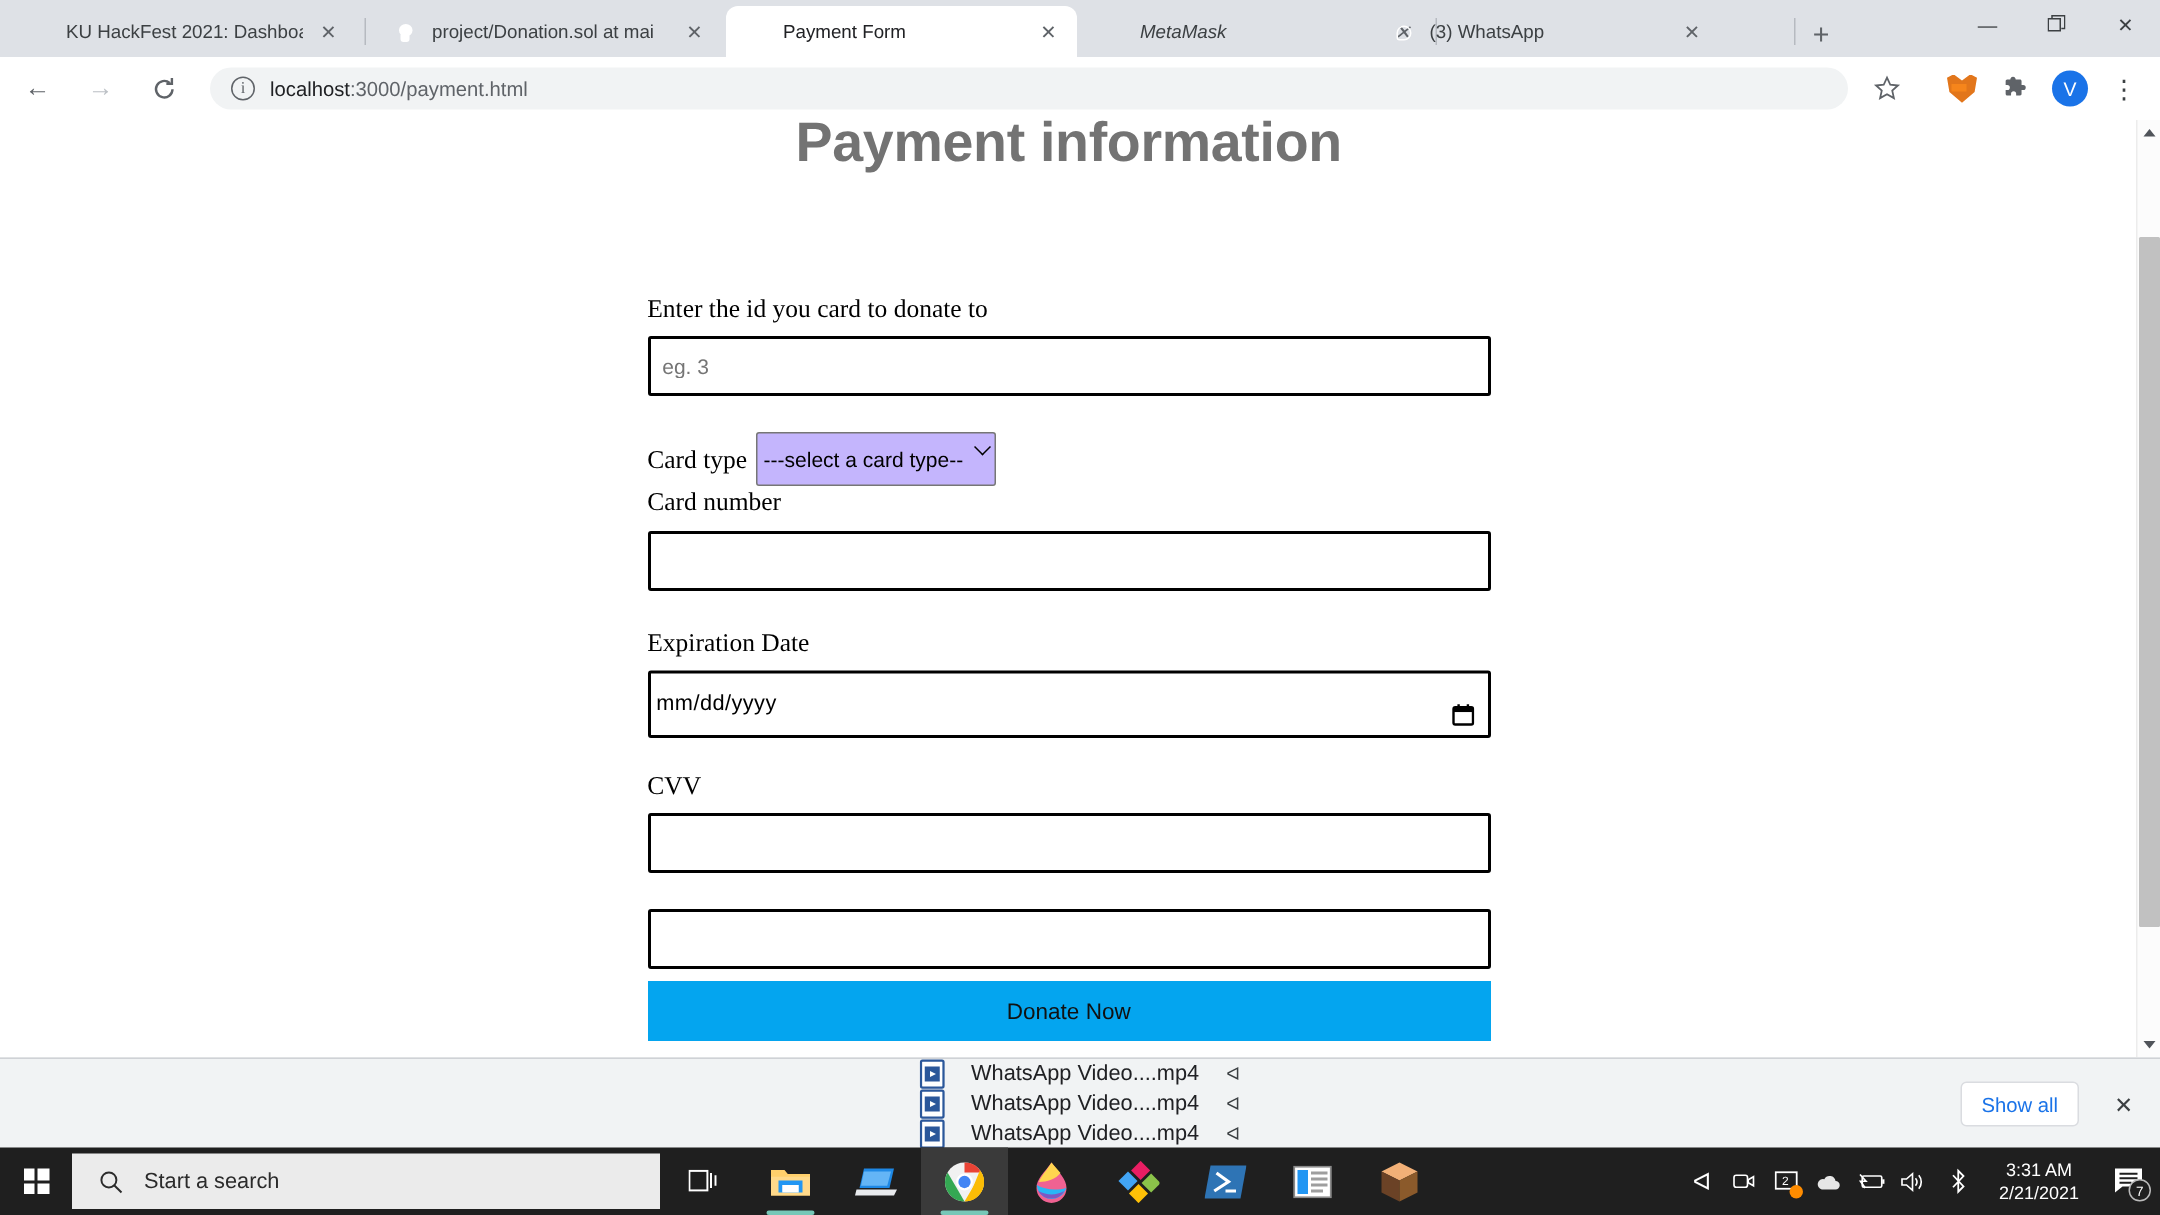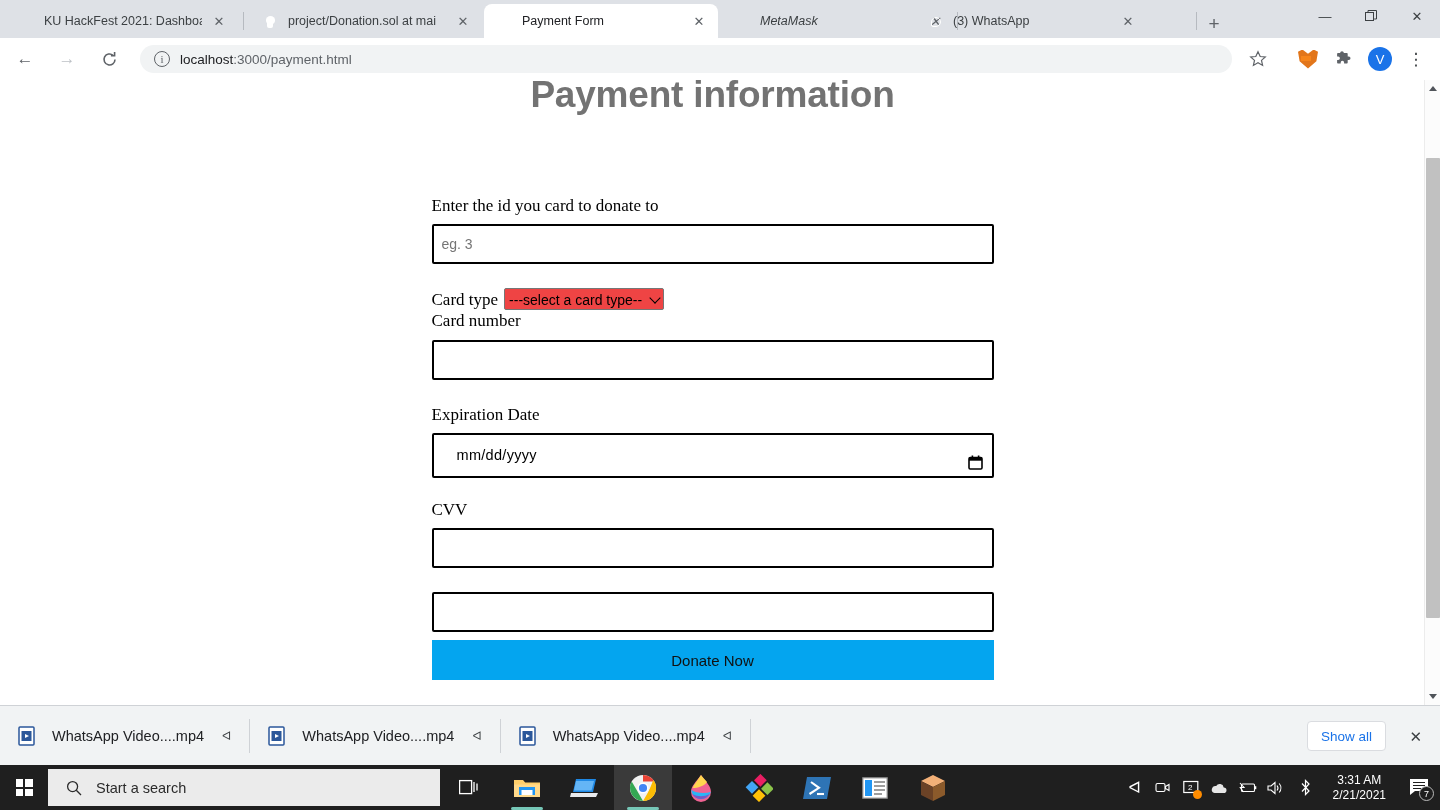--- a/index.html
+++ b/index.html
@@ -90,52 +90,52 @@
   .txtinput {
     display:block; width:562px; height:40px; margin-top:8px; margin-bottom:24px;
     border:2px solid #000; background:#fff; outline:none;
     font-family:"Liberation Sans", sans-serif; font-size:14px; color:#000;
     padding:0 8px; border-radius:2px;
   }
   .txtinput::placeholder { color:#757575; }
   .row-cardtype { display:flex; align-items:center; gap:6px; }
   .sel {
     font-family:"Liberation Sans", sans-serif; font-size:14px; color:#000;
-    background:#ef4444; border:1px solid #767676; border-radius:2px;
-    padding:1px 20px 1px 4px; height:22px; line-height:20px;
+    background:#c4b5fd; border:1px solid #767676; border-radius:2px;
+    padding:1px 20px 1px 4px; height:36px; line-height:20px;
     -webkit-appearance:none; appearance:none; position:relative;
   }
   .sel-wrap { position:relative; display:inline-block; }
   .sel-chev { position:absolute; right:5px; top:6px; width:8px; height:8px;
      border-right:1.6px solid #000; border-bottom:1.6px solid #000; transform:rotate(45deg); pointer-events:none; }
   .date-wrap { position:relative; }
   .date-input {
     display:block; width:562px; height:45px; margin-top:8px; margin-bottom:21px;
     border:2px solid #000; background:#fff;
     font-family:"Liberation Sans", sans-serif; font-size:14.5px; color:#000;
-    padding:0 34px 0 23px; border-radius:2px; line-height:41px; letter-spacing:.3px;
+    padding:0 34px 0 4px; border-radius:2px; line-height:41px; letter-spacing:.3px;
   }
   .cal-icon { position:absolute; right:11px; top:22px; width:15px; height:15px; }
   .donate-btn {
     display:block; width:562px; height:40px; margin-top:4px;
     background:#04A5EF; border:none; color:#111;
     font-family:"Liberation Sans", sans-serif; font-size:15px;
     cursor:pointer;
   }
 
   
   .vscroll { position:absolute; right:0; top:80px; width:16px; height:625px; background:#fcfcfc; border-left:1px solid #ececec; }
   .vs-arrow { position:absolute; left:0; width:16px; height:17px; display:flex; align-items:center; justify-content:center; }
   .vs-tri { width:0; height:0; border-left:4px solid transparent; border-right:4px solid transparent; }
   .vs-up { border-bottom:5px solid #50545a; }
   .vs-down { border-top:5px solid #50545a; }
   .vs-thumb { position:absolute; left:1px; width:14px; background:#c1c1c1; border-radius:1px; }
 
   
-  .dlbar { position:absolute; left:0; top:705px; width:1440px; height:60px; background:#f1f3f4; border-top:1px solid #cfd2d6; display:flex; align-items:center; }
+  .dlbar { position:absolute; left:0; top:705px; width:1440px; height:60px; background:#f1f3f4; border-top:1px solid #cfd2d6; display:flex; align-items:center;flex-direction:column; }
   .dlitem { display:flex; align-items:center; height:60px; padding:0 18px; }
   .dl-ico { width:17px; height:20px; margin-right:17px; position:relative; }
   .dl-name { font-size:14.5px; color:#202124; white-space:nowrap; }
   .dl-chev { margin-left:18px; color:#3c4043; font-size:12px; }
   .dl-div { width:1px; height:34px; background:#cfd2d6; }
   .showall { position:absolute; right:54px; top:15px; height:30px; padding:0 13px; border:1px solid #dadce0;
      background:#fff; border-radius:4px; color:#1a73e8; font-size:13.5px; display:flex; align-items:center; }
   .dl-close { position:absolute; right:18px; top:22px; color:#3c4043; font-size:15px; }
 
   

